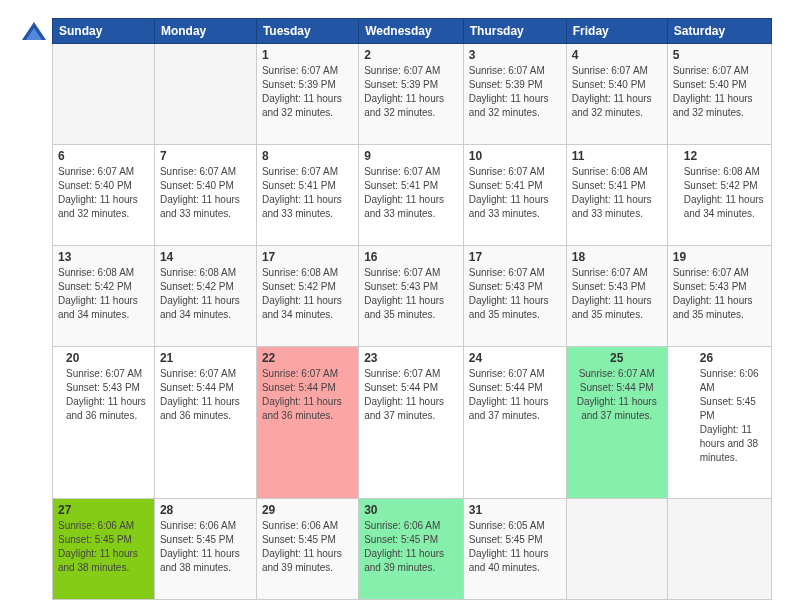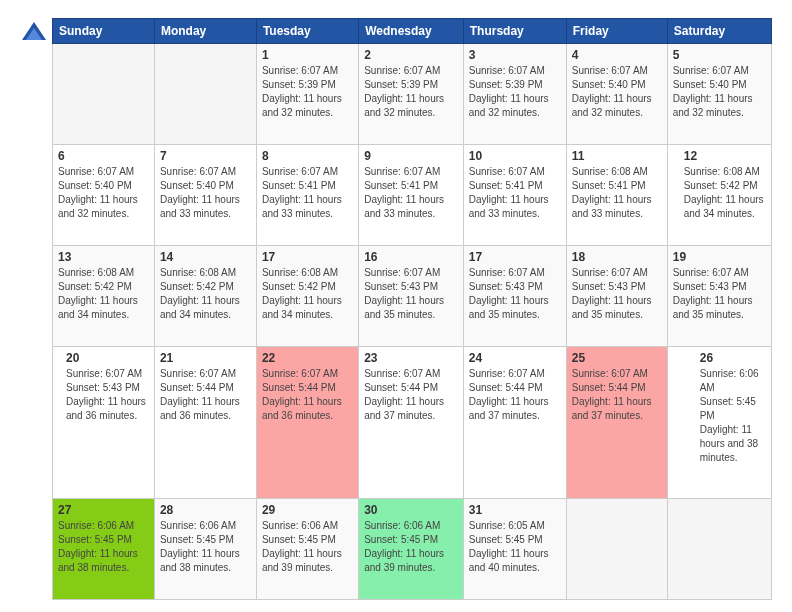--- a/index.html
+++ b/index.html
@@ -237,21 +237,21 @@
             <div class="day-info">Sunrise: 6:07 AM<br>Sunset: 5:44 PM<br>Daylight: 11 hours and 36 minutes.</div>
           </td>
           <td style="background: rgb(255, 255, 255);">
             <span class="day-number">23</span>
             <div class="day-info">Sunrise: 6:07 AM<br>Sunset: 5:44 PM<br>Daylight: 11 hours and 37 minutes.</div>
           </td>
           <td style="background: rgb(255, 255, 255);">
             <span class="day-number">24</span>
             <div class="day-info">Sunrise: 6:07 AM<br>Sunset: 5:44 PM<br>Daylight: 11 hours and 37 minutes.</div>
           </td>
-          <td style="background: #fca5a5;">
+          <td style="background: #86efac; text-align: center;">
             <span class="day-number">25</span>
             <div class="day-info">Sunrise: 6:07 AM<br>Sunset: 5:44 PM<br>Daylight: 11 hours and 37 minutes.</div>
           </td>
           <td style="background: rgb(255, 255, 255); padding-left: 32px;">
             <span class="day-number">26</span>
             <div class="day-info">Sunrise: 6:06 AM<br>Sunset: 5:45 PM<br>Daylight: 11 hours and 38 minutes.</div>
           </td>
         </tr>
         <tr>
           <td style="background: #84cc16;">

